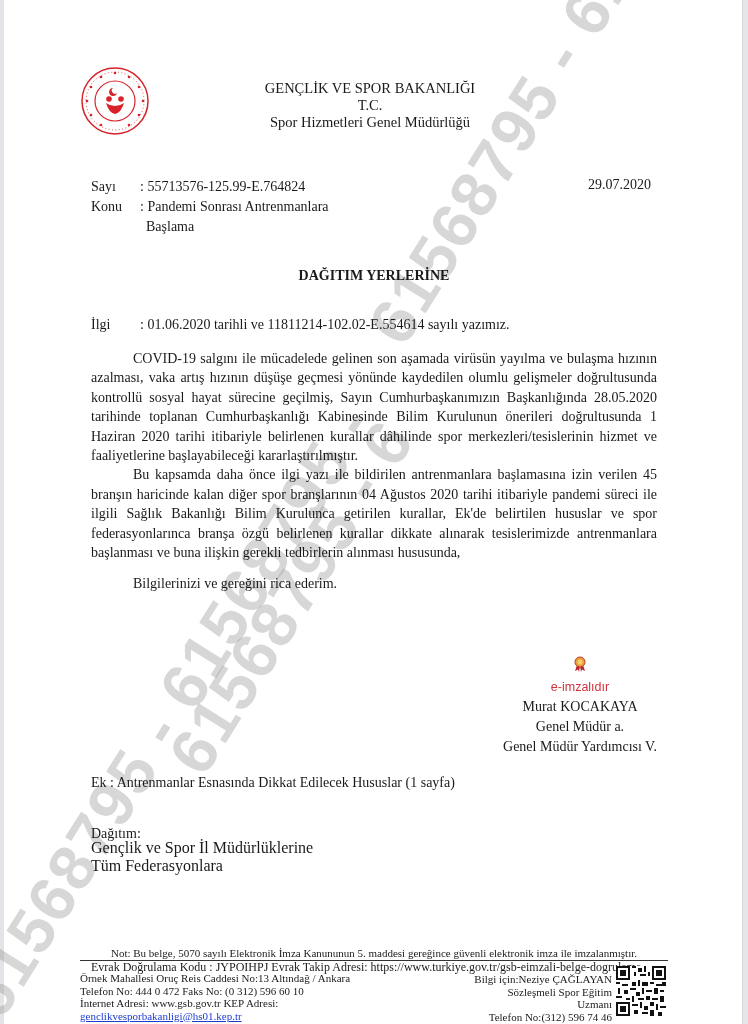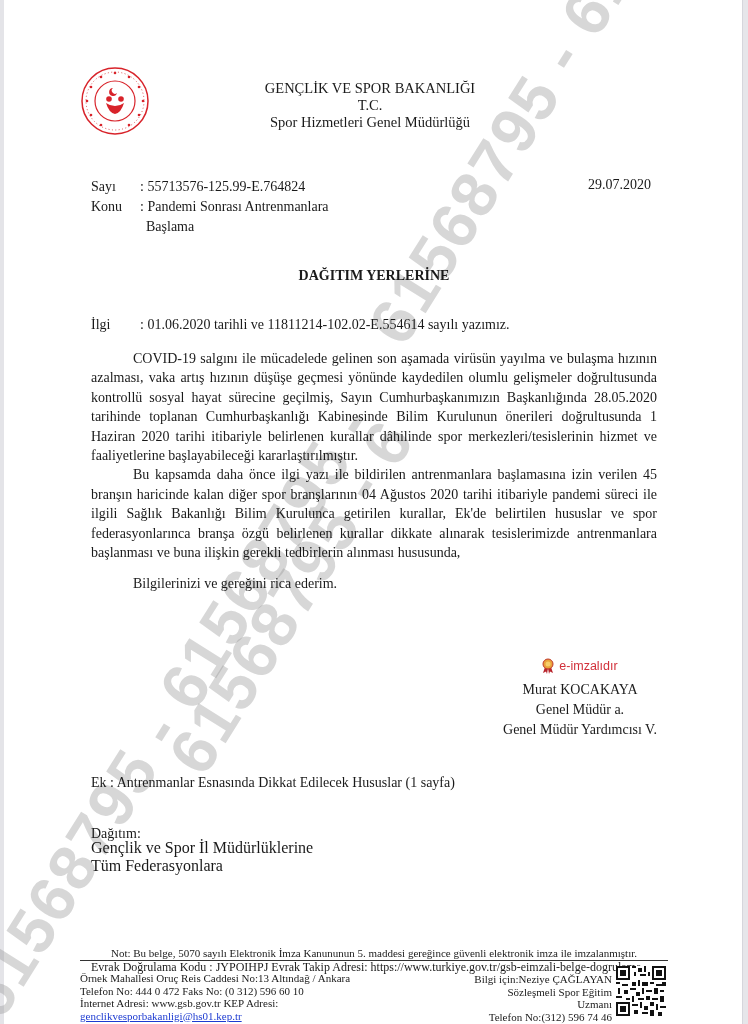--- a/index.html
+++ b/index.html
@@ -36,21 +36,21 @@
   .dist-title { position: absolute; left: 0; width: 748px; text-align: center; top: 268px; font-size: 14px; font-weight: bold; }
 
   .ilgi { position: absolute; left: 91px; top: 317px; font-size: 14px; display: flex; }
   .ilgi .lbl { width: 49px; }
 
   .body-text { position: absolute; left: 91px; top: 349px; width: 566px; font-size: 14px; line-height: 19.4px; text-align: justify; }
   .body-text p { margin: 0; text-indent: 42px; }
   .body-text p.last { margin-top: 12px; }
 
   .sig { position: absolute; left: 470px; top: 656px; width: 220px; text-align: center; font-size: 14px; line-height: 20px; }
-  .esign { font-family: "Liberation Sans", "DejaVu Sans", sans-serif; color: #d2303a; font-size: 12.5px; display: inline-flex; align-items: center; gap: 5px; }
+  .esign { font-family: "Liberation Sans", "DejaVu Sans", sans-serif; color: #d2303a; font-size: 12.5px; display: inline-flex; align-items: center; gap: 5px; flex-direction: column; }
 
   .ek { position: absolute; left: 91px; top: 775px; font-size: 14px; }
   .dagitim { position: absolute; left: 91px; top: 826px; font-size: 14px; }
   .dagitim-list { position: absolute; left: 91px; top: 839px; font-size: 16px; line-height: 18px; }
 
   .note { position: absolute; left: 80px; top: 947px; width: 588px; text-align: center; font-size: 11px; border-bottom: 1.2px solid #333; padding-bottom: 1px; }
 
   .footer-left { position: absolute; left: 80px; top: 963px; font-size: 11px; line-height: 12.5px; }
   .footer-left .small { font-size: 12px; line-height: 9px; margin-left: 11px; }
   .footer-left a { color: #1d3bd1; text-decoration: underline; }

